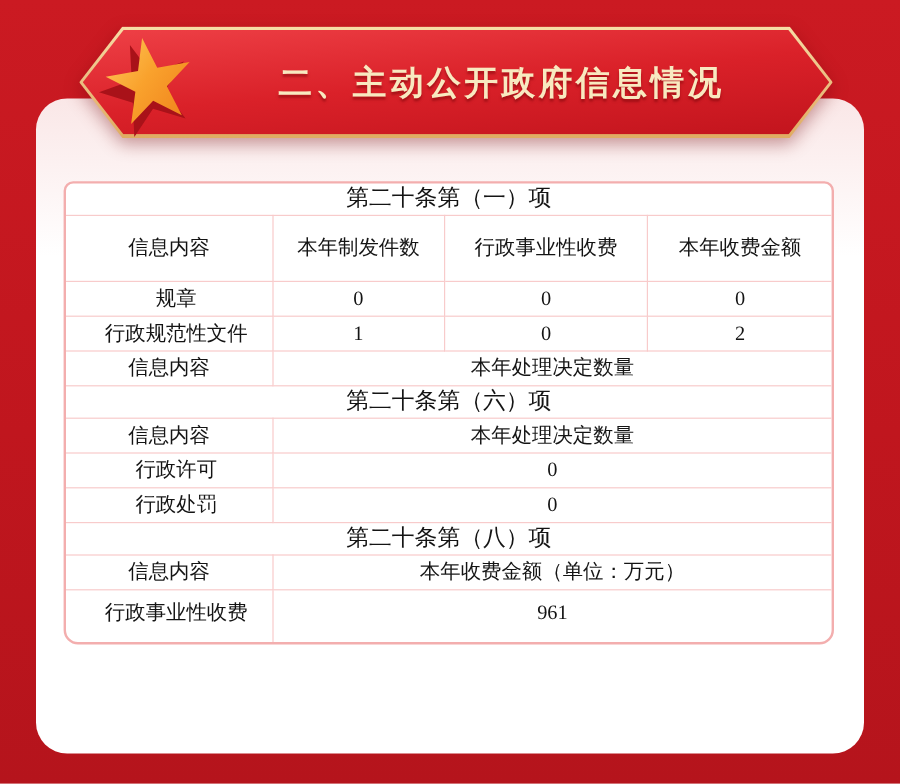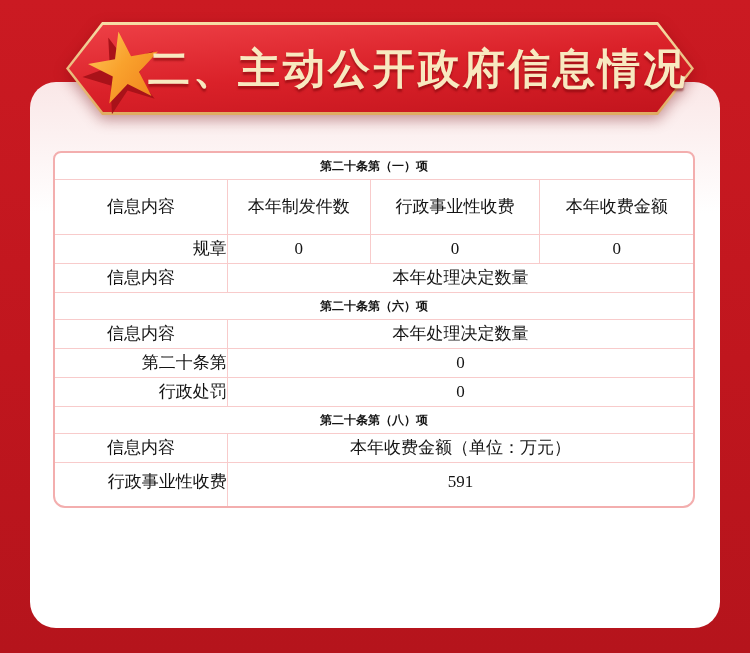--- a/index.html
+++ b/index.html
@@ -33,38 +33,38 @@
   .star{
     position:absolute;inset:0;
     clip-path:polygon(50% 0%,61% 35%,98% 35%,68% 57%,79% 91%,50% 70%,21% 91%,32% 57%,2% 35%,39% 35%);
   }
   .star.back{background:#a91219;transform:rotate(-20deg) translate(-5px,5px) scale(1.06);}
   .star.front{background:linear-gradient(135deg,#ffcb5e 0%,#f9a22d 45%,#ee7c18 100%);transform:rotate(-10deg);}
   .banner-title{
     position:absolute;inset:0;display:flex;align-items:center;justify-content:center;
     padding-left:76px;box-sizing:border-box;
     font-family:"Liberation Sans","DejaVu Sans",sans-serif;
-    font-weight:800;font-size:42px;letter-spacing:3px;white-space:nowrap;
+    font-weight:800;font-size:28px;letter-spacing:3px;white-space:nowrap;
     color:#f8e9c0;text-shadow:0 3px 2px rgba(118,4,8,.5);
   }
   
   .table-frame{
     position:absolute;left:23px;top:69px;width:638px;
     border:2px solid #f3aeae;border-radius:8px 8px 12px 12px;
     overflow:hidden;background:#ffffff;
   }
   table{width:100%;border-collapse:collapse;table-layout:fixed;color:#141414;}
   td{
     border:1px solid #f8cbcb;text-align:center;vertical-align:middle;
     font-size:17px;height:28px;padding:0;line-height:1.25;
   }
-  tr.t-title td{font-size:12px;height:26px;font-weight:bold;}
+  tr.t-title td{font-size:19px;height:26px;}
   tr.head1 td{height:54px;}
   tr.lastrow td{height:37px;padding-bottom:6px;}
-  td.label{text-align:right;padding-left:12px;}
+  td.label{text-align:center;padding-left:12px;}
   tr:first-child > td{border-top:none;}
   tr:last-child > td{border-bottom:none;}
   td:first-child{border-left:none;}
   td:last-child{border-right:none;}
 </style>
 </head>
 <body>
 
 <div class="card">
 
@@ -86,52 +86,58 @@
           <td>本年制发件数</td>
           <td>行政事业性收费</td>
           <td>本年收费金额</td>
         </tr>
         <tr>
           <td class="label">规章</td>
           <td>0</td>
           <td>0</td>
           <td>0</td>
         </tr>
+        <tr>
+          <td class="label">行政规范性文件</td>
+          <td>1</td>
+          <td>0</td>
+          <td>2</td>
+        </tr>
 
         <tr>
           <td>信息内容</td>
           <td colspan="3">本年处理决定数量</td>
         </tr>
 
         <tr class="t-title">
           <td colspan="4">第二十条第（六）项</td>
         </tr>
         <tr>
           <td>信息内容</td>
           <td colspan="3">本年处理决定数量</td>
         </tr>
         <tr>
-          <td class="label">第二十条第</td>
+          <td class="label">行政许可</td>
           <td colspan="3">0</td>
         </tr>
         <tr>
           <td class="label">行政处罚</td>
           <td colspan="3">0</td>
         </tr>
 
         <tr class="t-title">
           <td colspan="4">第二十条第（八）项</td>
         </tr>
         <tr>
           <td>信息内容</td>
           <td colspan="3">本年收费金额（单位：万元）</td>
         </tr>
         <tr class="lastrow">
           <td class="label">行政事业性收费</td>
-          <td colspan="3">591</td>
+          <td colspan="3">961</td>
         </tr>
       </tbody>
     </table>
   </div>
 </div>
 
 <div class="banner">
   <div class="banner-outer"></div>
   <div class="banner-inner"></div>
   <div class="star-wrap">

